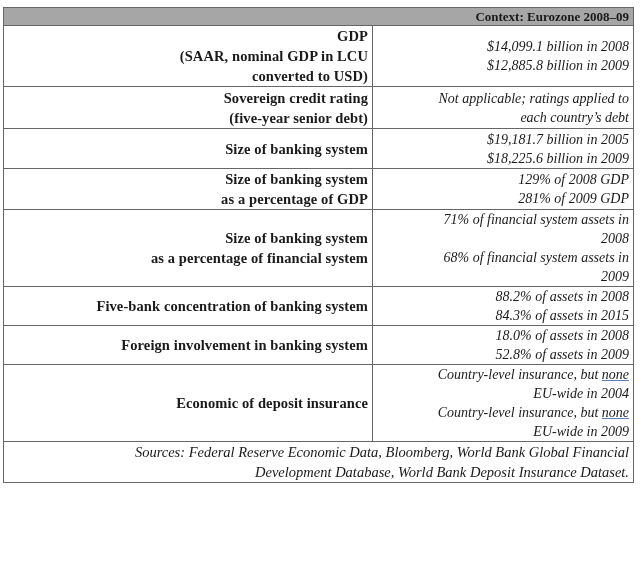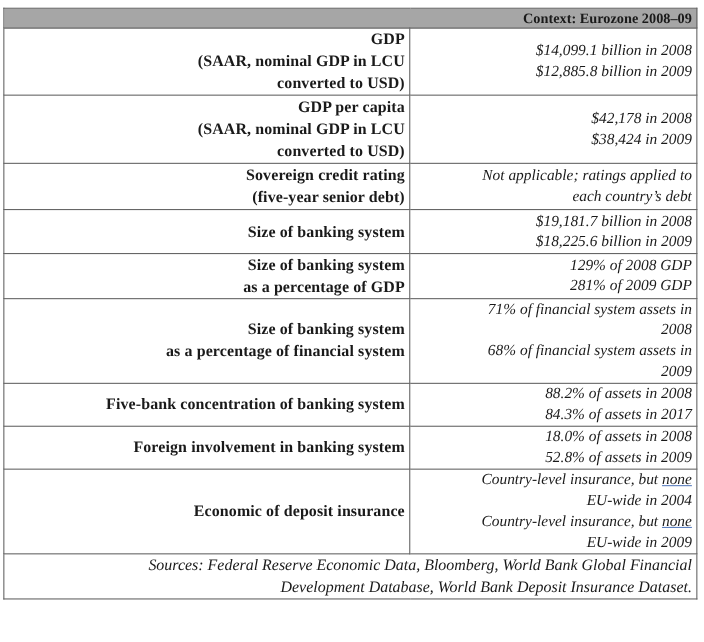--- a/index.html
+++ b/index.html
@@ -40,49 +40,38 @@
       <div>GDP</div>
       <div>(SAAR, nominal GDP in LCU</div>
       <div>converted to USD)</div>
     </td>
     <td class="val">
       <div>$14,099.1 billion in 2008</div>
       <div>$12,885.8 billion in 2009</div>
     </td>
   </tr>
 
-  <tr style="height:62px">
-    <td class="label">
-      <div>GDP per capita</div>
-      <div>(SAAR, nominal GDP in LCU</div>
-      <div>converted to USD)</div>
-    </td>
-    <td class="val">
-      <div>$42,178 in 2008</div>
-      <div>$38,424 in 2009</div>
-    </td>
-  </tr>
 
   <tr style="height:42px">
     <td class="label">
       <div>Sovereign credit rating</div>
       <div>(five-year senior debt)</div>
     </td>
     <td class="val">
       <div>Not applicable; ratings applied to</div>
       <div>each country’s debt</div>
     </td>
   </tr>
 
   <tr style="height:40px">
     <td class="label">
       <div>Size of banking system</div>
     </td>
     <td class="val">
-      <div>$19,181.7 billion in 2008</div>
+      <div>$19,181.7 billion in 2005</div>
       <div>$18,225.6 billion in 2009</div>
     </td>
   </tr>
 
   <tr style="height:39px">
     <td class="label">
       <div>Size of banking system</div>
       <div>as a percentage of GDP</div>
     </td>
     <td class="val">
@@ -103,21 +92,21 @@
       <div>2009</div>
     </td>
   </tr>
 
   <tr style="height:38px">
     <td class="label">
       <div>Five-bank concentration of banking system</div>
     </td>
     <td class="val">
       <div>88.2% of assets in 2008</div>
-      <div>84.3% of assets in 2017</div>
+      <div>84.3% of assets in 2015</div>
     </td>
   </tr>
 
   <tr style="height:38px">
     <td class="label">
       <div>Foreign involvement in banking system</div>
     </td>
     <td class="val">
       <div>18.0% of assets in 2008</div>
       <div>52.8% of assets in 2009</div>

